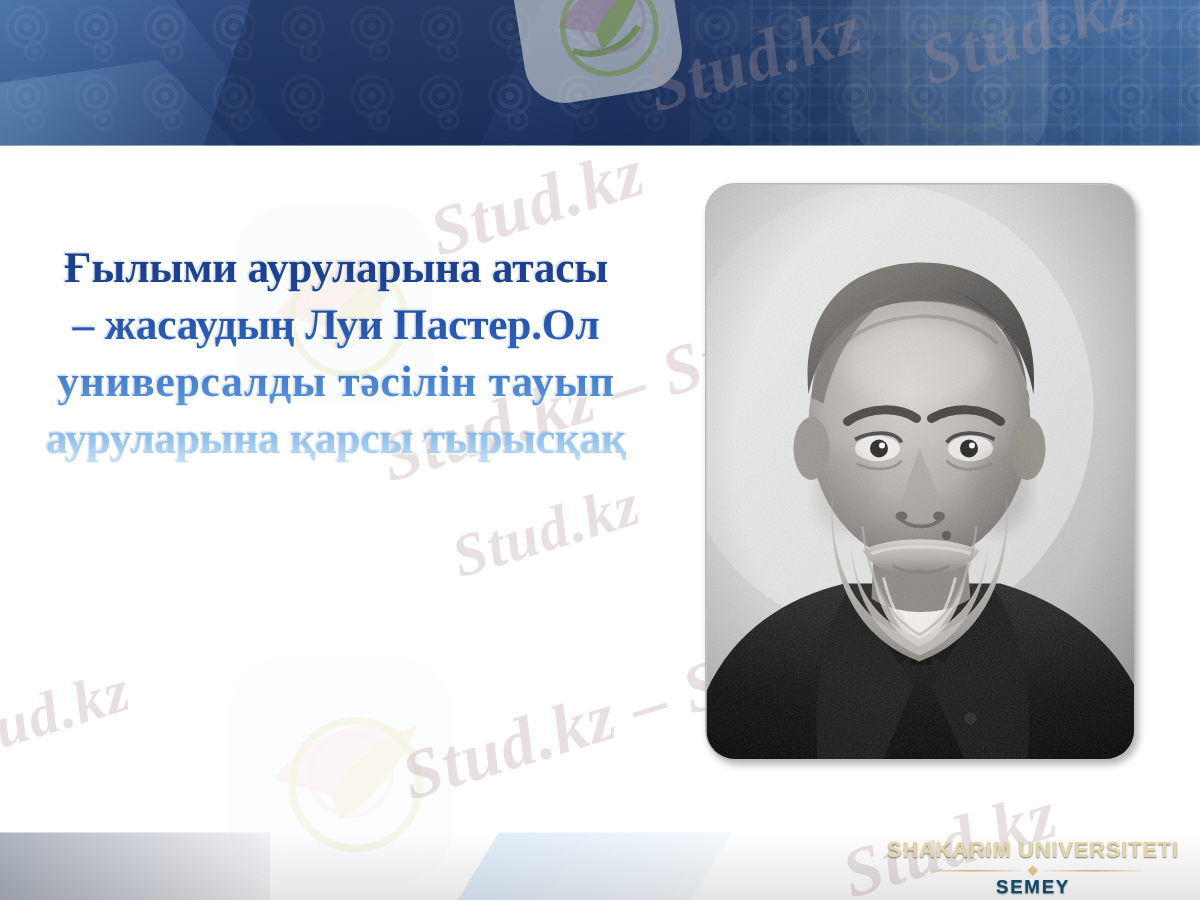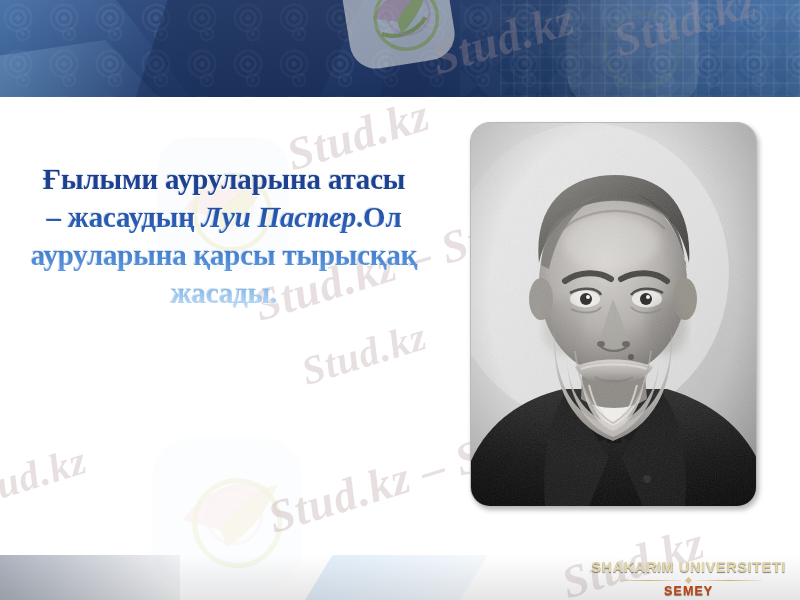--- a/index.html
+++ b/index.html
@@ -85,39 +85,39 @@
     font-family:"Liberation Sans", sans-serif;
   }
   .uni-name{
     color:#e3d6a8;font-size:14.5px;font-weight:bold;letter-spacing:.6px;
     text-shadow:0 1px 1px rgba(0,0,0,.5);white-space:nowrap;line-height:17px;text-align:right;
   }
   .uni-rule{display:flex;align-items:center;justify-content:center;gap:5px;margin:2px 0 1px;}
   .uni-rule .ln{height:1px;width:66px;background:linear-gradient(90deg,rgba(210,180,110,.15),#cdb173,rgba(210,180,110,.15));}
   .uni-rule .dia{width:5px;height:5px;background:#d8c189;transform:rotate(45deg);}
   .uni-city{
-    color:#c2410c;font-size:12.5px;font-weight:bold;letter-spacing:1.1px;
+    color:#0c4a6e;font-size:12.5px;font-weight:bold;letter-spacing:1.1px;
     text-shadow:0 1px 1px rgba(0,0,0,.5);line-height:14px;
   }
 
   
   .body-text{
     position:absolute;left:0;top:160px;width:448px;
     text-align:center;
     font-family:"Liberation Serif", serif;
     font-weight:bold;
     font-size:29px;
     line-height:38px;
     letter-spacing:-.2px;
     background:linear-gradient(180deg,#1b3a83 0%,#1f4497 22%,#2f64bd 48%,#5b97dc 72%,#9ec9ef 90%,#cfe6f8 100%);
     -webkit-background-clip:text;background-clip:text;
     color:transparent;-webkit-text-fill-color:transparent;
     filter:drop-shadow(1px 1px 0 rgba(255,255,255,.75)) drop-shadow(-1px -1px 0 rgba(120,160,210,.35));
   }
-  .body-text .name{font-style:italic;text-decoration:underline;text-underline-offset:2px;}
+  .body-text .name{text-decoration:underline;text-underline-offset:2px;}
   .line{display:block;}
   .sp{letter-spacing:.5px;}
 
   
   .portrait{
     position:absolute;left:470px;top:122px;width:285px;height:383px;
     border-radius:20px;overflow:hidden;
     border:1px solid #b9b9b9;
     box-shadow:2px 3px 5px rgba(0,0,0,.28);
     background:#cfcfcf;
@@ -204,22 +204,22 @@
     <div class="wm" style="left:262px;top:442px;">Stud.kz – Stud.kz</div>
     <div class="wm" style="left:596px;top:340px;">Stud.kz</div>
     <div class="wm" style="left:560px;top:536px;">Stud.kz</div>
     <div class="wm small" style="left:-40px;top:454px;">Stud.kz</div>
     <div class="wm small" style="left:300px;top:330px;">Stud.kz</div>
   </div>
 
   <div class="body-text">
     <span class="line">Ғылыми ауруларына атасы</span>
     <span class="line"><span>– жасаудың </span><span class="name">Луи Пастер</span><span>.Ол</span></span>
+    <span class="line sp">универсалды  тәсілін  тауып</span>
     <span class="line">ауруларына қарсы тырысқақ</span>
-    <span class="line">жасады.</span>
   </div>
 
   <div class="portrait">
     <svg viewBox="0 0 285 383" xmlns="http://www.w3.org/2000/svg" preserveAspectRatio="xMidYMid slice">
       <defs>
         <linearGradient id="bgw" x1="0" y1="0" x2="1" y2="1">
           <stop offset="0%" stop-color="#e9e9e9"></stop>
           <stop offset="55%" stop-color="#d2d2d2"></stop>
           <stop offset="100%" stop-color="#aeaeae"></stop>
         </linearGradient>

